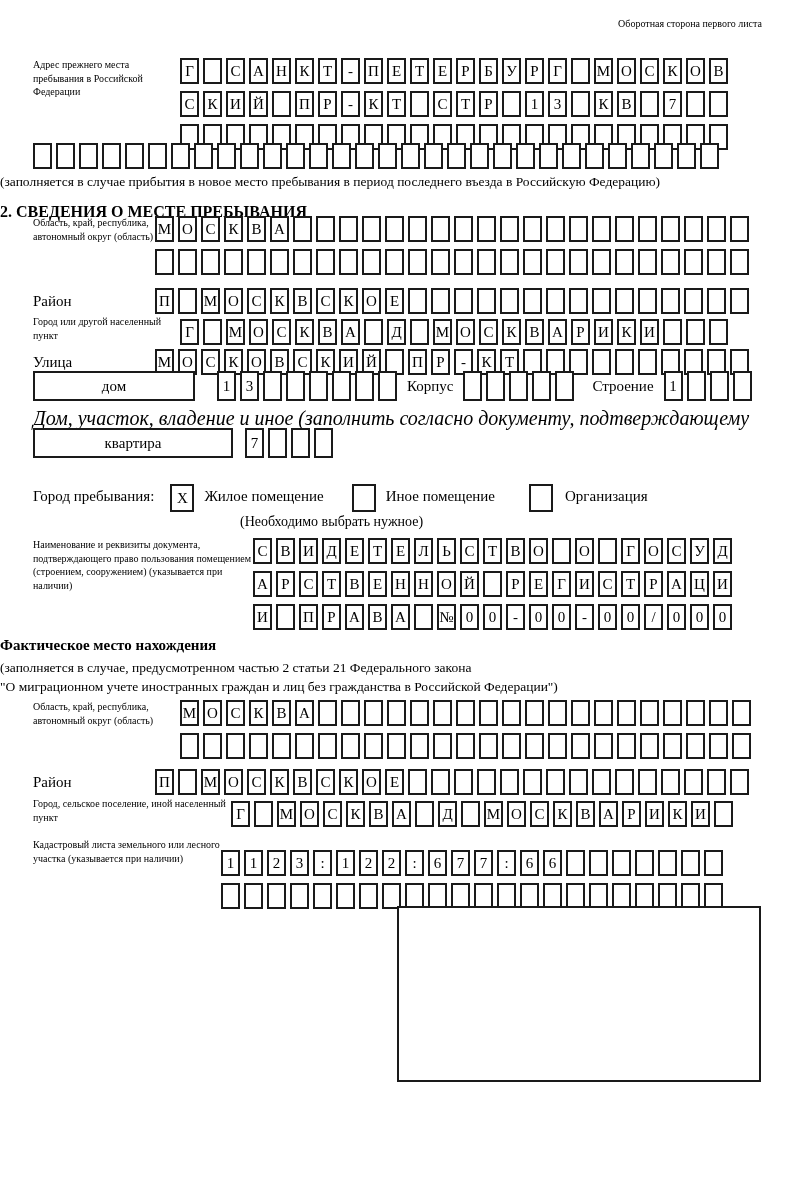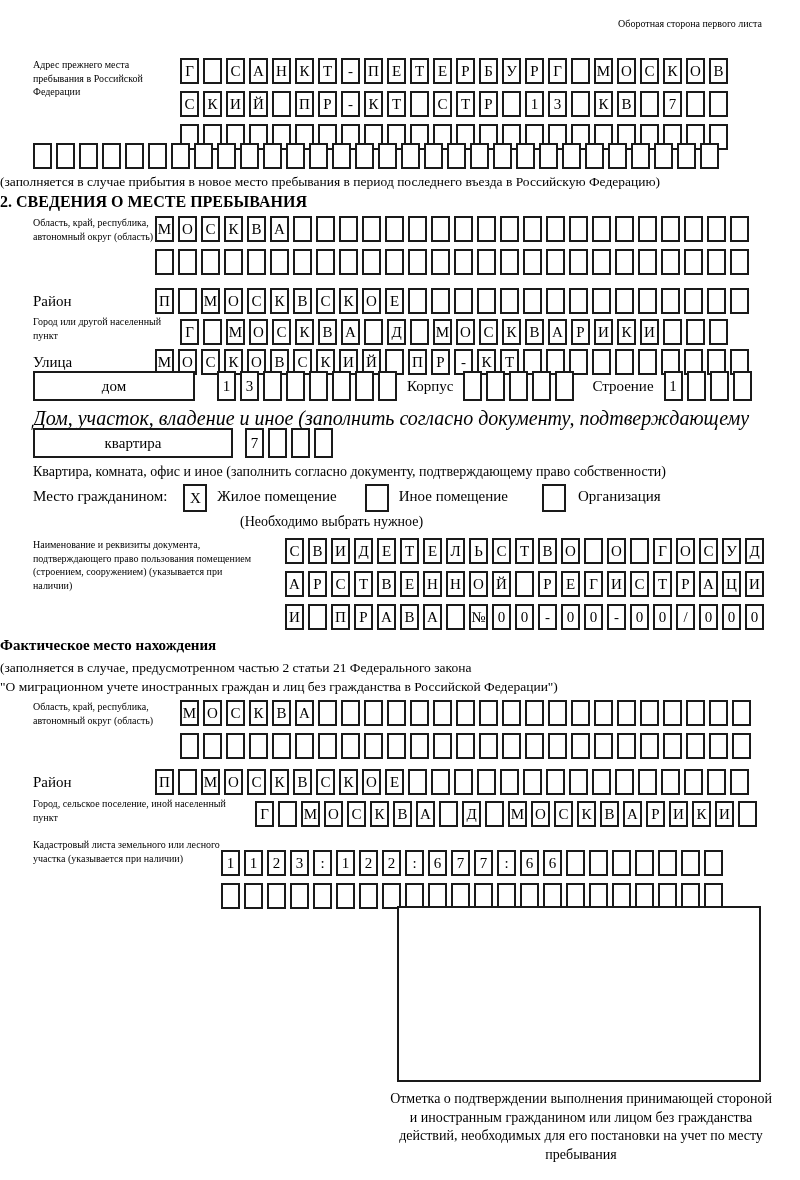--- a/index.html
+++ b/index.html
@@ -14,21 +14,21 @@
     overflow: hidden;
   }
   .abs { position: absolute; }
   .frow { display: flex; align-items: flex-start; }
   .center { text-align: left; width: 695px; left: 0; }
   .label { font-size: 10px; line-height: 1.36; flex: none; }
   .row-label { font-size: 15px; flex: none; }
   .pt5 { padding-top: 5px; }
   .caption { font-size: 13.5px; }
   .cap14 { font-size: 14px; }
-  .h2 { font-size: 16px; font-weight: bold; }
+  .h2 { font-size: 16px; font-weight: bold; margin-top: 10px; }
   .h3 { font-size: 15px; font-weight: bold; }
 
   .box-row { display: flex; flex: none; margin-bottom: 7px; }
   .cell {
     display: inline-block; flex: none;
     width: 19px; height: 26px;
     border: 2px solid #1a1a1a;
     margin-right: 4px;
     text-align: center; font-size: 15px; line-height: 22px;
     background: #fff;
@@ -371,34 +371,33 @@
 
   <div class="abs frow" style="top:428px; left:33px;">
     <div class="widebox" style="width:200px; margin-right:12px;">квартира</div>
     <div class="box-row" style="margin-bottom:0;">
         <span class="cell tall">7</span>
         <span class="cell tall"></span>
         <span class="cell tall"></span>
         <span class="cell tall"></span>
       </div>
   </div>
-  <div class="abs caption" style="top:464px; left:33px; font-size:14px;">Квартира, комната, офис и иное (заполнить согласно документу, подтверждающему право собственности)</div>
 
   <div class="abs frow" style="top:484px; left:33px;">
-    <div class="opt-label" style="margin-right:16px;">Место гражданином:</div>
+    <div class="opt-label" style="margin-right:16px;">Город пребывания:</div>
     <span class="checkbox">X</span>
     <div class="opt-label" style="margin:0 28px 0 10px;">Жилое помещение</div>
     <span class="checkbox"></span>
     <div class="opt-label" style="margin:0 34px 0 10px;">Иное помещение</div>
     <span class="checkbox"></span>
     <div class="opt-label" style="margin-left:12px;">Организация</div>
   </div>
   <div class="abs caption" style="top:514px; left:240px; font-size:14px;">(Необходимо выбрать нужное)</div>
 
-  <div class="abs frow" style="top:538px; left:33px;gap:32px;">
+  <div class="abs frow" style="top:538px; left:33px;">
     <div class="label" style="width:220px;">Наименование и реквизиты документа, подтверждающего право пользования помещением (строением, сооружением) (указывается при наличии)</div>
     <div>
       <div class="box-row">
           <span class="cell">С</span>
           <span class="cell">В</span>
           <span class="cell">И</span>
           <span class="cell">Д</span>
           <span class="cell">Е</span>
           <span class="cell">Т</span>
           <span class="cell">Е</span>
@@ -555,21 +554,21 @@
         <span class="cell"></span>
         <span class="cell"></span>
         <span class="cell"></span>
         <span class="cell"></span>
         <span class="cell"></span>
         <span class="cell"></span>
         <span class="cell"></span>
       </div>
   </div>
 
-  <div class="abs frow" style="top:797px; left:33px;gap:24px;">
+  <div class="abs frow" style="top:797px; left:33px;">
     <div class="label" style="width:198px;">Город, сельское поселение, иной населенный пункт</div>
     <div class="box-row" style="margin-top:4px;">
         <span class="cell">Г</span>
         <span class="cell"></span>
         <span class="cell">М</span>
         <span class="cell">О</span>
         <span class="cell">С</span>
         <span class="cell">К</span>
         <span class="cell">В</span>
         <span class="cell">А</span>
@@ -638,15 +637,14 @@
           <span class="cell"></span>
           <span class="cell"></span>
           <span class="cell"></span>
           <span class="cell"></span>
           <span class="cell"></span>
         </div>
     </div>
   </div>
 
   <div class="abs stamp-box" style="top:906px; left:397px;"></div>
-  <div class="abs cap14" style="top:1090px; left:385px; width:392px; text-align:center; line-height:18.5px;">Отметка о подтверждении выполнения принимающей стороной и иностранным гражданином или лицом без гражданства действий, необходимых для его постановки на учет по месту пребывания</div>
 
 </div>
 
 </body></html>

